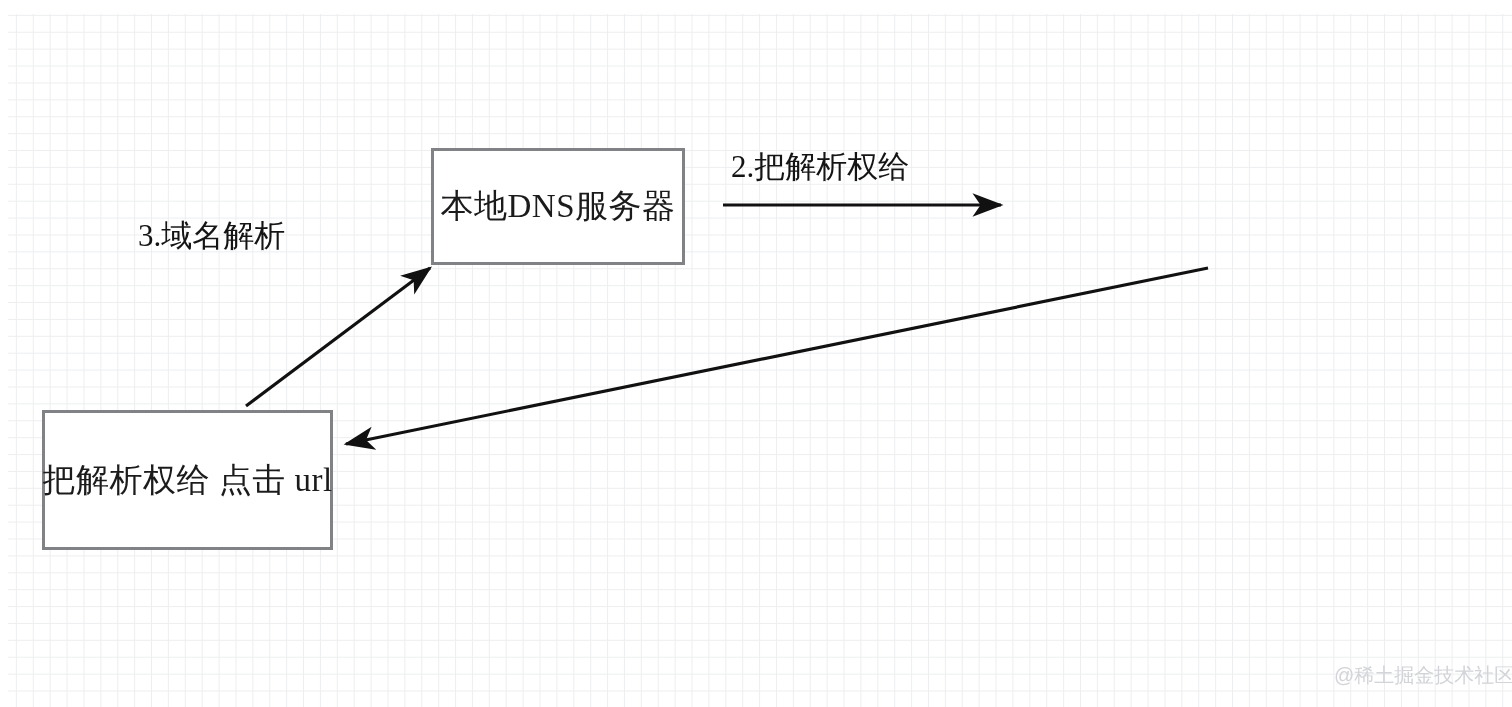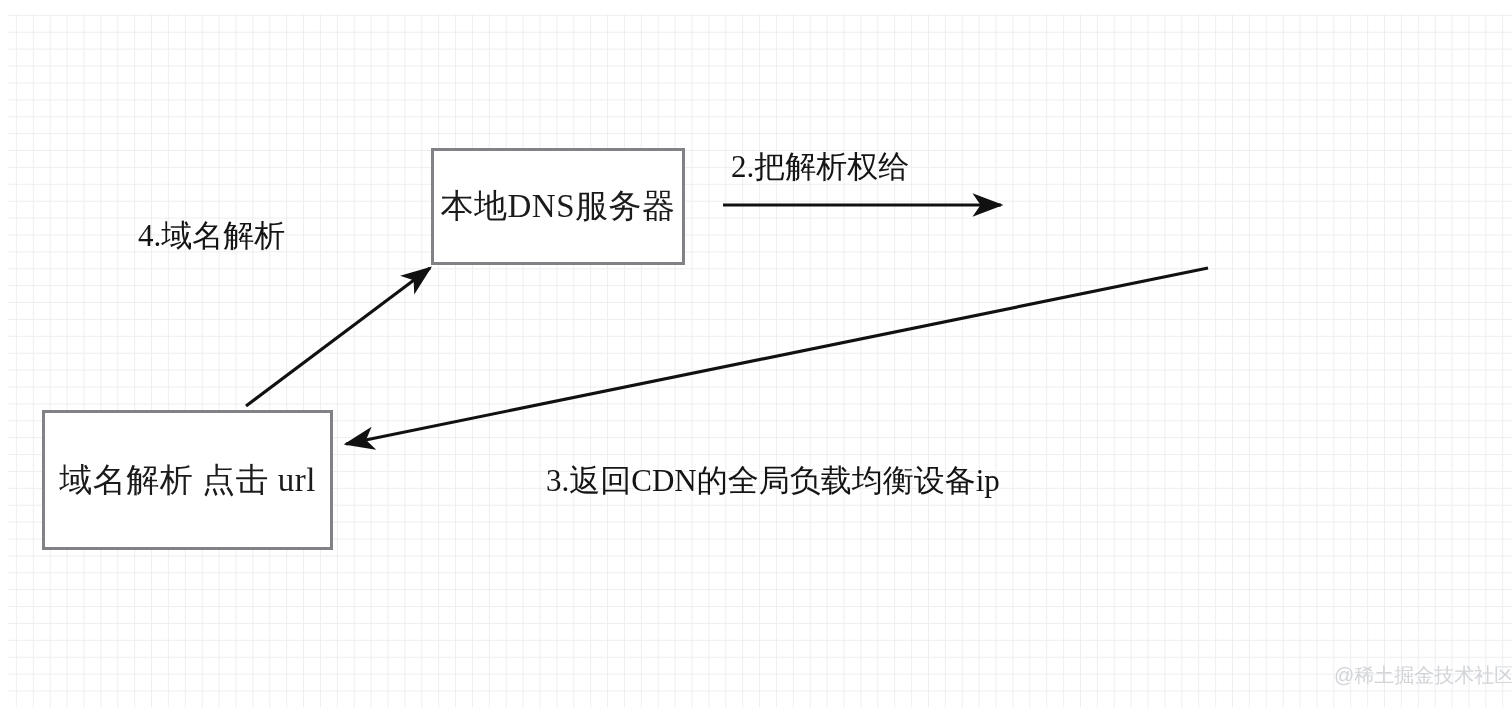--- a/index.html
+++ b/index.html
@@ -90,26 +90,25 @@
 
     <line x1="1208" y1="268" x2="346" y2="444" stroke="#111111" stroke-width="3.1" marker-end="url(#ah)"></line>
   </svg>
 
   <div class="node" style="left:431px; top:148px; width:254px; height:117px;">
     <span class="node-label">本地DNS服务器</span>
   </div>
 
 
   <div class="node" style="left:42px; top:410px; width:291px; height:140px;">
-    <span class="node-label">域名解析 点击 url</span>
+    <span class="node-label">把解析权给 点击 url</span>
   </div>
 
-  <div class="free-label" style="left:138px; top:218px;">4.域名解析</div>
+  <div class="free-label" style="left:138px; top:218px;">3.域名解析</div>
 
   <div class="free-label" style="left:731px; top:113px;margin-top:36px;">2.把解析权给</div>
 
-  <div class="free-label" style="left:546px; top:463px;">3.返回CDN的全局负载均衡设备ip</div>
 
   <div class="watermark" style="left:1334px; top:662px;">@稀土掘金技术社区</div>
 
   <div class="edge-fade-top"></div>
   <div class="edge-fade-left"></div>
 </div>
 
 </body></html>

